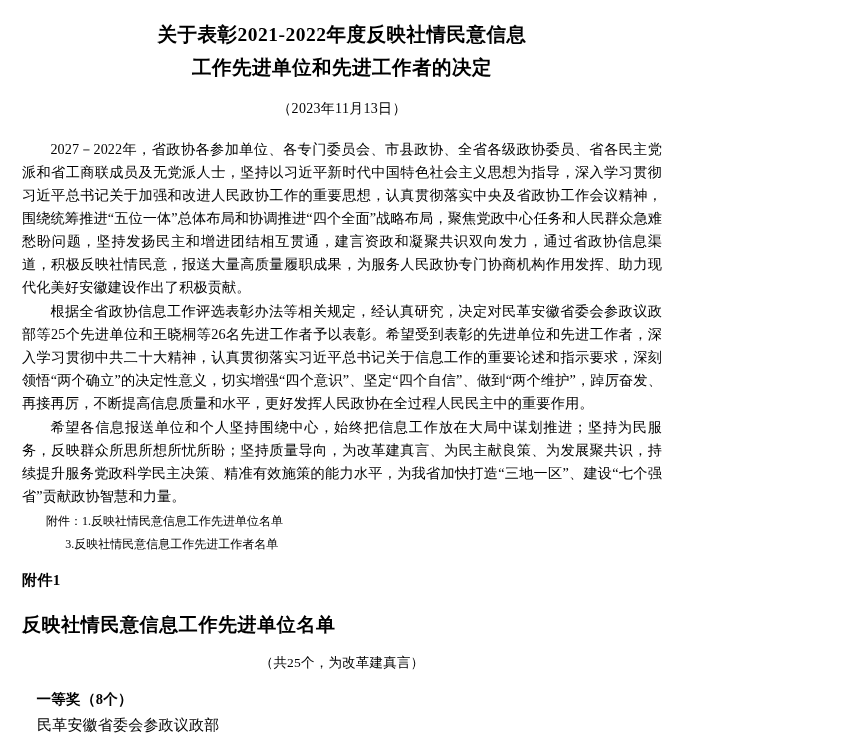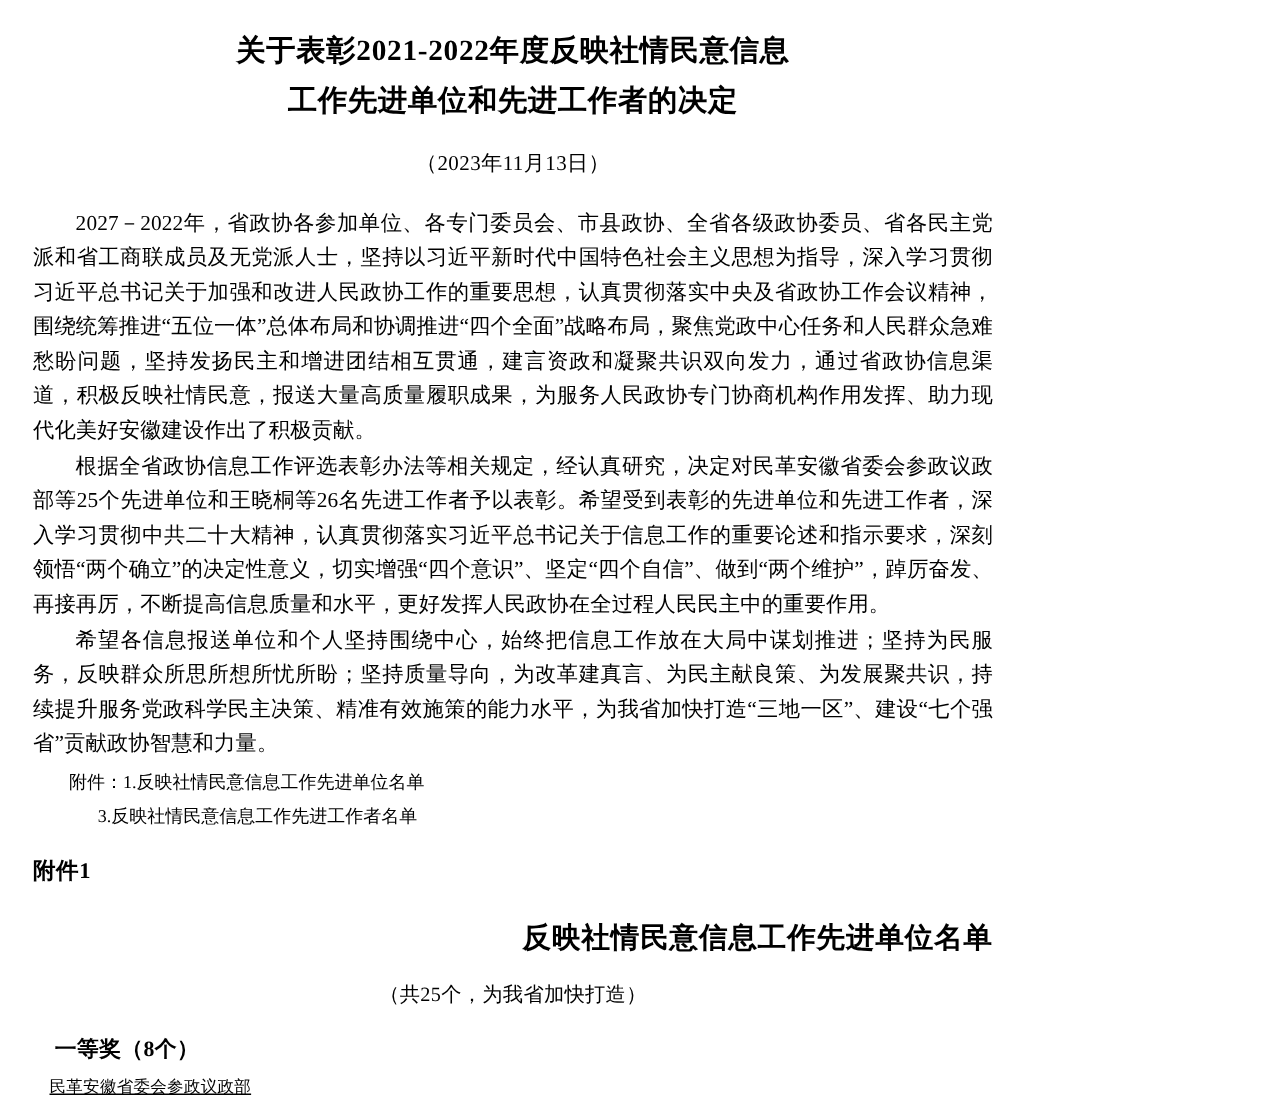--- a/index.html
+++ b/index.html
@@ -61,21 +61,21 @@
   .attach-line-2 {
     text-indent: 3.6em;
   }
   .annex-label {
     margin-top: 15px;
     font-size: 15px;
     font-weight: bold;
     letter-spacing: 0.4px;
   }
   .annex-title {
-    text-align: right;
+    text-align: left;
     font-weight: bold;
     font-size: 19px;
     margin-top: 22px;
     letter-spacing: 0.6px;
   }
   .annex-sub {
     text-align: center;
     font-size: 13.5px;
     margin-top: 16px;
     letter-spacing: 0.2px;
@@ -84,25 +84,24 @@
     margin-top: 18px;
   }
   .award-heading {
     font-size: 14.5px;
     font-weight: bold;
     text-indent: 1em;
     letter-spacing: 0.3px;
     margin-bottom: 4px;
   }
   .unit-item {
-    font-size: 11px;
+    font-size: 15px;
     line-height: 25.5px;
     text-indent: 1em;
     letter-spacing: 0.2px;
-    text-decoration: underline;
   }
 </style>
 </head>
 <body>
 
 <div class="page">
 
   <div class="doc-title">
     <span>关于表彰2021-2022年度反映社情民意信息</span>
     <span class="line2">工作先进单位和先进工作者的决定</span>
@@ -116,21 +115,21 @@
     <p class="para">希望各信息报送单位和个人坚持围绕中心，始终把信息工作放在大局中谋划推进；坚持为民服务，反映群众所思所想所忧所盼；坚持质量导向，为改革建真言、为民主献良策、为发展聚共识，持续提升服务党政科学民主决策、精准有效施策的能力水平，为我省加快打造“三地一区”、建设“七个强省”贡献政协智慧和力量。</p>
 
     <div class="attach-list">
       <div class="attach-line-1"><span>附件：</span><span>1.反映社情民意信息工作先进单位名单</span></div>
       <div class="attach-line-2"><span>3.反映社情民意信息工作先进工作者名单</span></div>
     </div>
   </div>
 
   <div class="annex-label">附件1</div>
   <div class="annex-title">反映社情民意信息工作先进单位名单</div>
-  <div class="annex-sub">（共25个，为我省加快打造）</div>
+  <div class="annex-sub">（共25个，为改革建真言）</div>
 
   <div class="award-group">
     <div class="award-heading">一等奖（8个）</div>
     <div class="unit-item">民革安徽省委会参政议政部</div>
     <div class="unit-item">九三学社安徽省委会参政议政部</div>
     <div class="unit-item">省政协经济委员会办公室</div>
 
   </div>
 
 </div>

